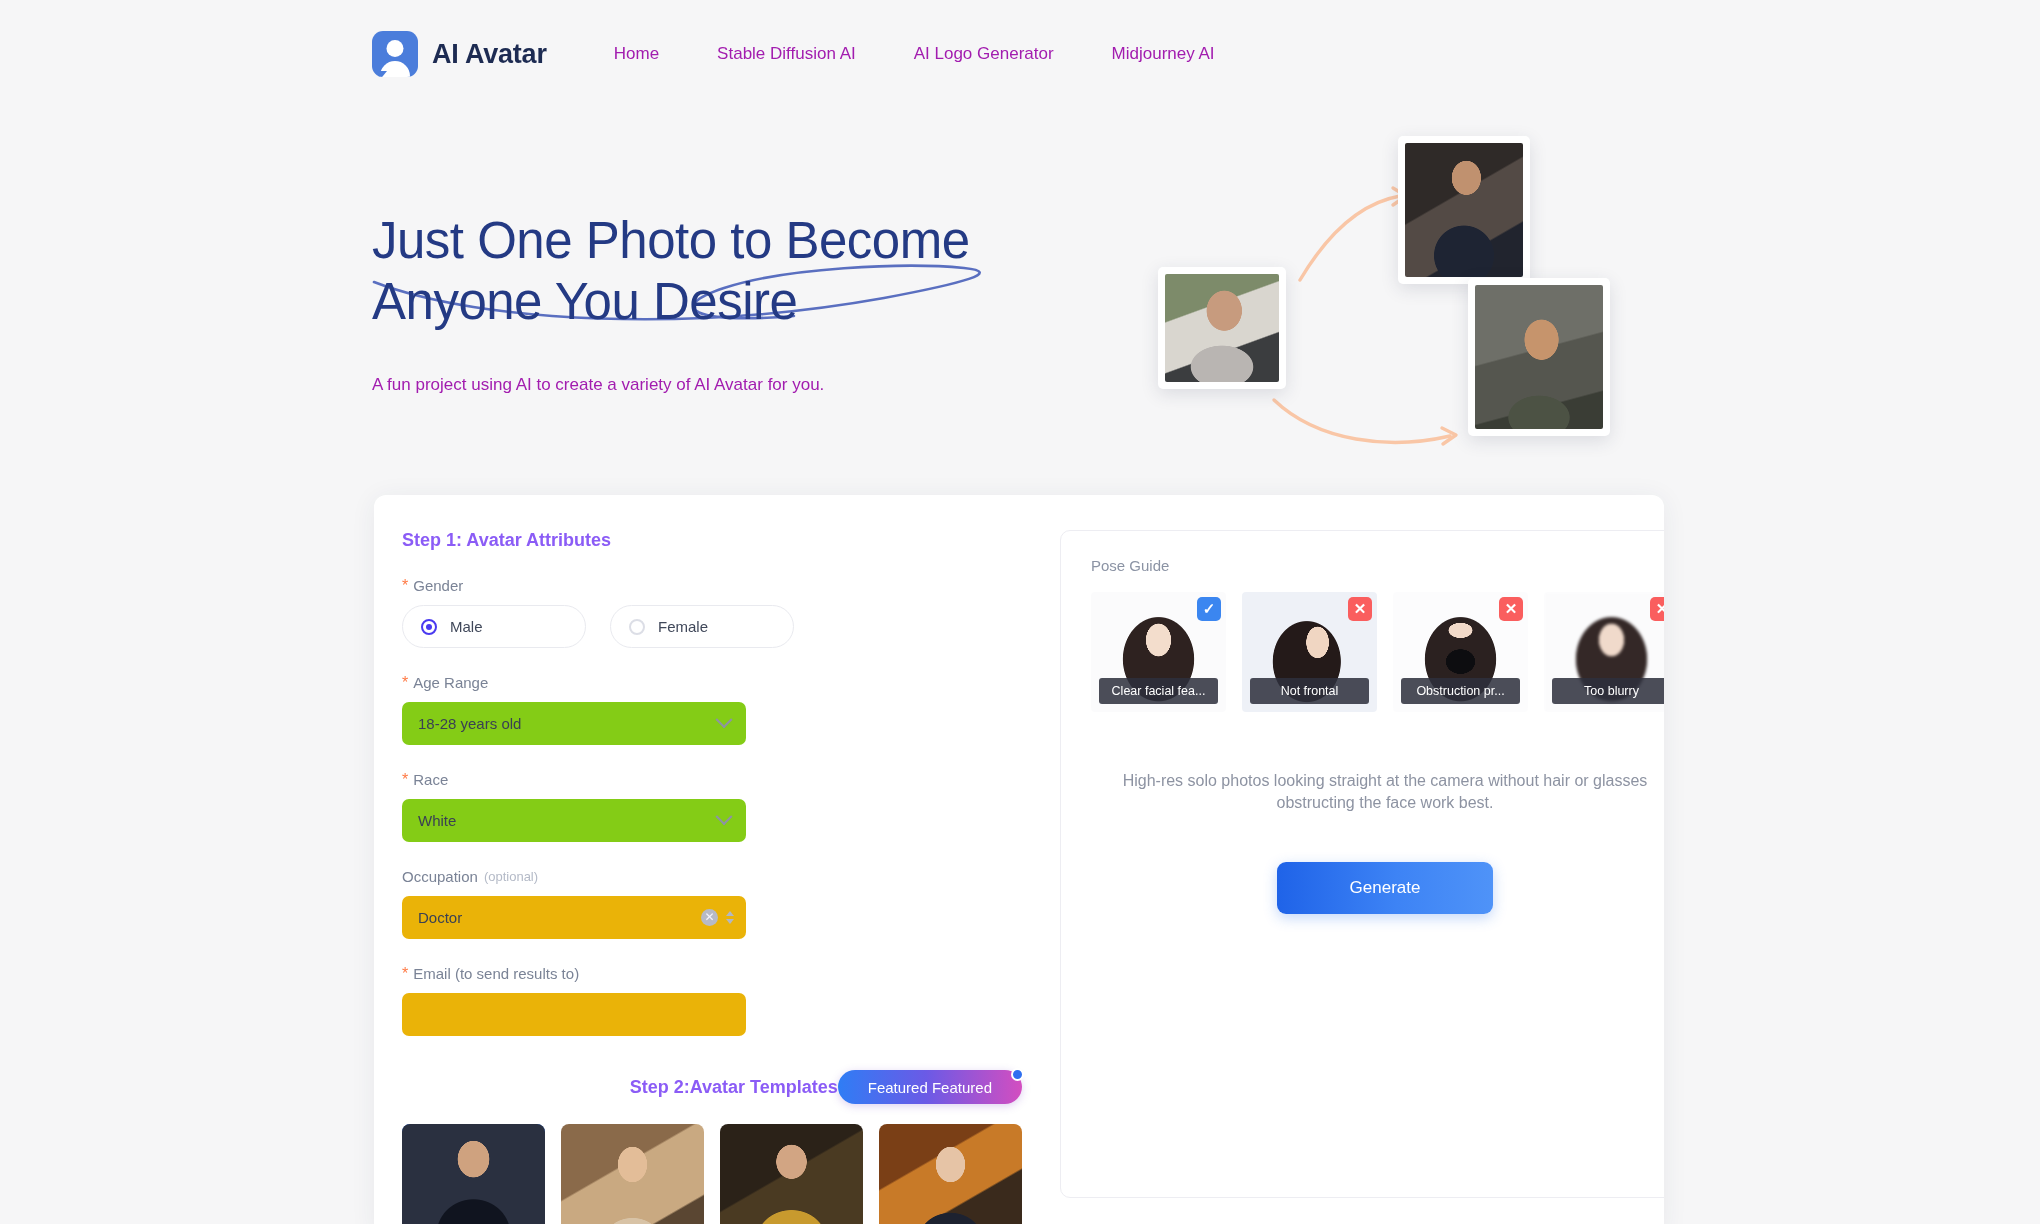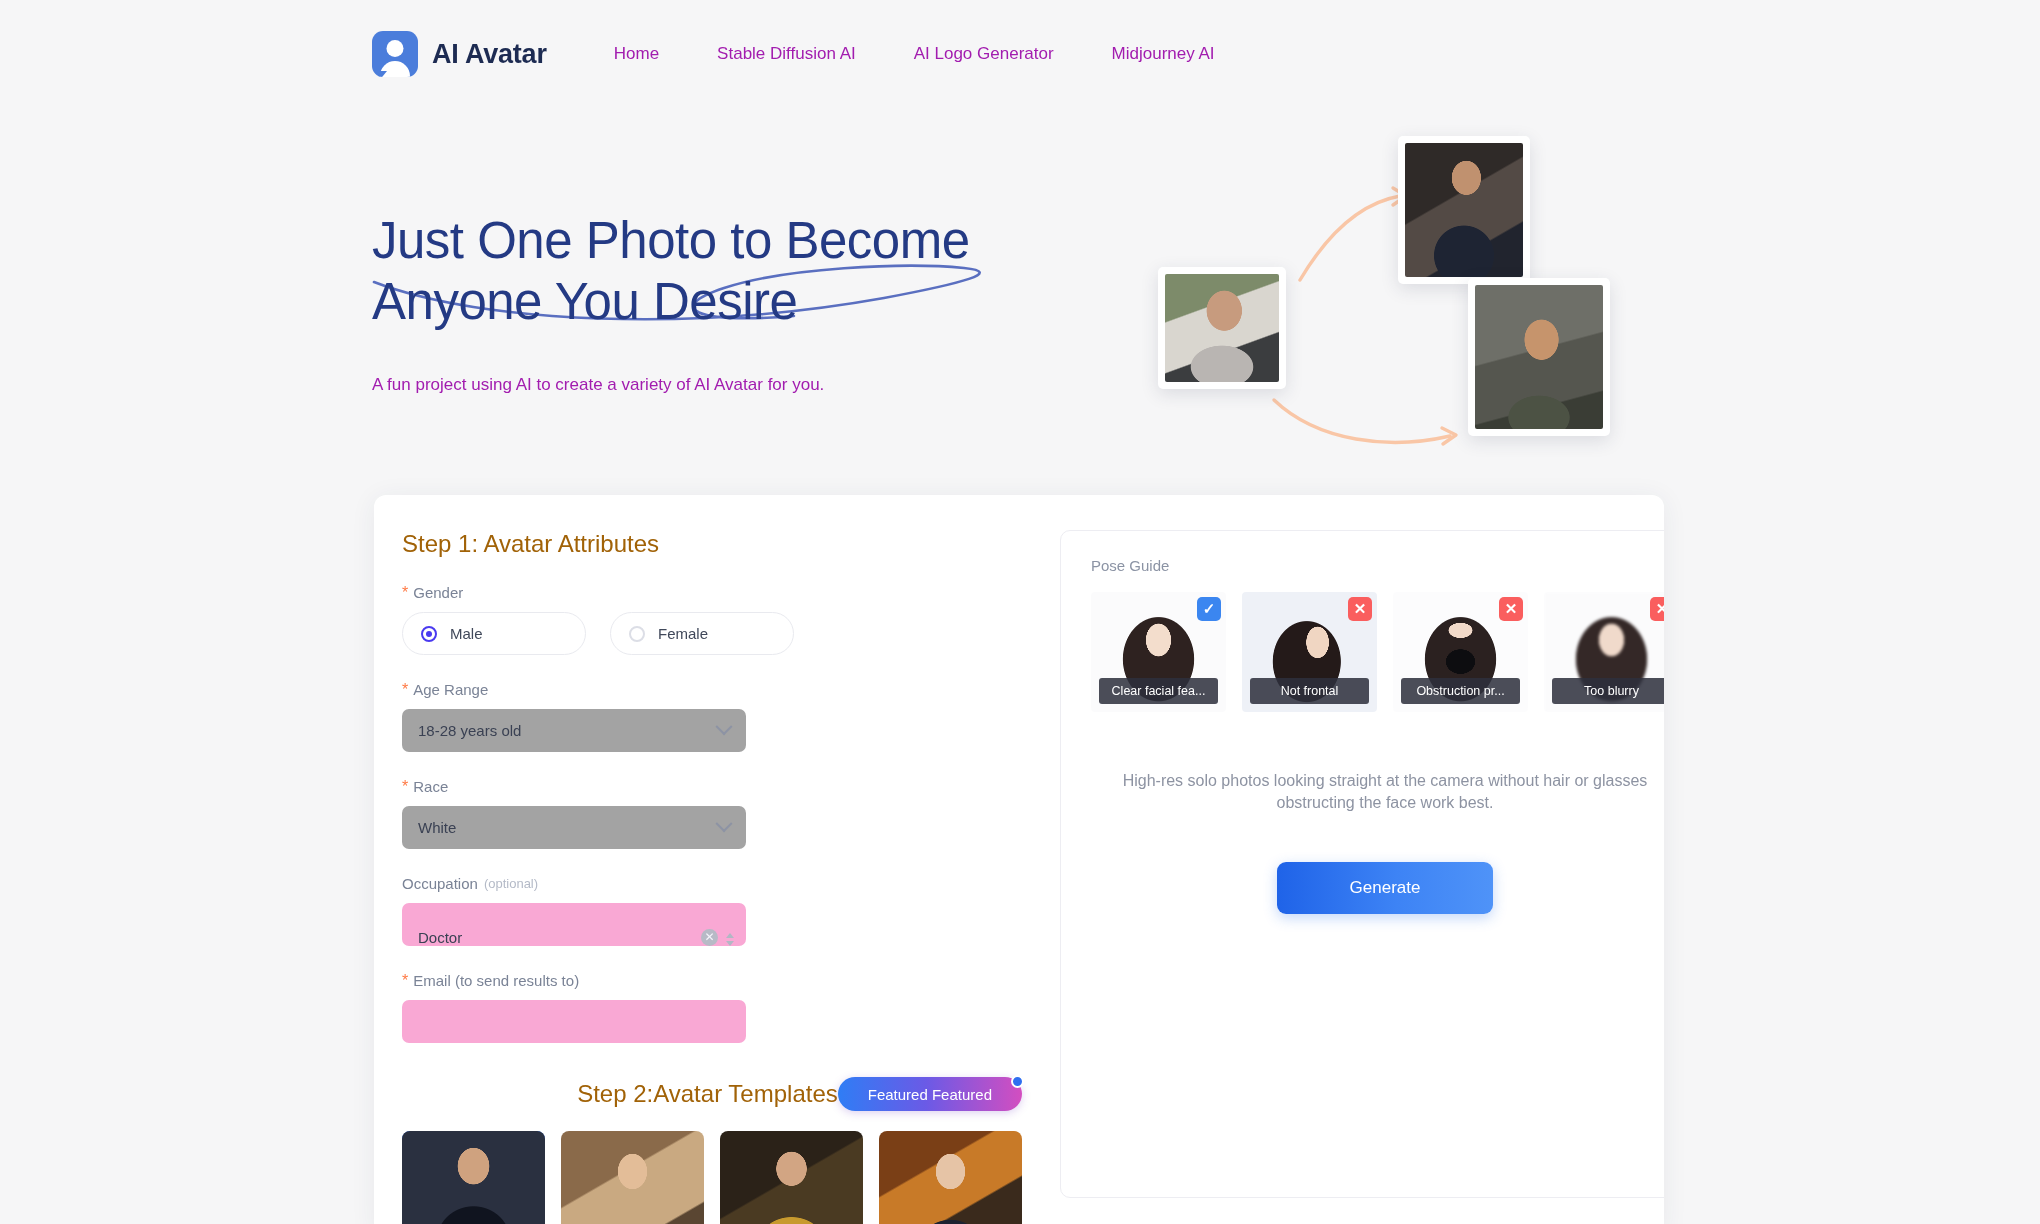--- a/index.html
+++ b/index.html
@@ -87,21 +87,21 @@
     position: absolute; left: 374px; top: 495px; width: 1290px; height: 740px;
     background: #ffffff; border-radius: 12px;
     box-shadow: 0 3px 26px rgba(40,50,90,0.07);
     overflow: hidden;
   }
   .card-inner { display: flex; padding: 35px 28px 0 28px; height: 100%; }
   .col-left { width: 620px; flex: 0 0 auto; }
   .col-right { flex: 1; padding-left: 38px; }
 
   .step-title {
-    font-size: 24px; font-weight: normal; color: #a16207; margin-bottom: 26px;
+    font-size: 18px; font-weight: bold; color: #8b5cf6; margin-bottom: 26px;
   }
   .field-label {
     font-size: 15px; color: #7a8396; margin-bottom: 11px; display: flex; align-items: center;
   }
   .req { color: #ff7a45; margin-right: 5px; font-size: 16px; line-height: 1; }
   .opt { color: #b4bac7; font-size: 13px; margin-left: 6px; }
 
   .radio-row { display: flex; gap: 24px; margin-bottom: 26px; }
   .radio-pill {
     width: 184px; height: 43px; border: 1px solid #e9eaef; border-radius: 22px;
@@ -112,31 +112,31 @@
     width: 16px; height: 16px; border-radius: 50%; border: 2px solid #dcdee6;
     background: #fff; flex: 0 0 auto; position: relative;
   }
   .radio-pill.on .radio-dot { border-color: #4a3af0; }
   .radio-pill.on .radio-dot::after {
     content: ""; position: absolute; inset: 3px; border-radius: 50%; background: #4a3af0;
   }
   .radio-label { font-size: 15px; color: #40485a; }
 
   .select-box {
-    width: 344px; height: 43px; background: #a3a3a3; border-radius: 7px;
+    width: 344px; height: 43px; background: #84cc16; border-radius: 7px;
     display: flex; align-items: center; justify-content: space-between;
     padding: 0 16px; margin-bottom: 26px; cursor: pointer;
   }
   .select-val { font-size: 15px; color: #3a4153; }
   .chev { width: 12px; height: 12px; border-right: 2px solid #8d93a4;
           border-bottom: 2px solid #8d93a4; transform: rotate(45deg) translate(-3px,-3px); }
 
   .input-box {
-    width: 344px; height: 43px; background: #f9a8d4; border-radius: 7px;
-    display: flex; align-items: flex-end; padding: 0 12px 0 16px; margin-bottom: 26px;
+    width: 344px; height: 43px; background: #eab308; border-radius: 7px;
+    display: flex; align-items: center; padding: 0 12px 0 16px; margin-bottom: 26px;
   }
   .input-val { font-size: 15px; color: #3a4153; flex: 1; }
   .clear-ico {
     width: 17px; height: 17px; border-radius: 50%; background: #b7bac6;
     color: #f6f5fc; font-size: 12px; line-height: 17px; text-align: center;
     margin-right: 8px; cursor: pointer; font-family: "Liberation Sans", sans-serif;
   }
   .stepper { display: flex; flex-direction: column; gap: 3px; cursor: pointer; }
   .stepper i { width: 0; height: 0; border-left: 4px solid transparent;
                border-right: 4px solid transparent; }

